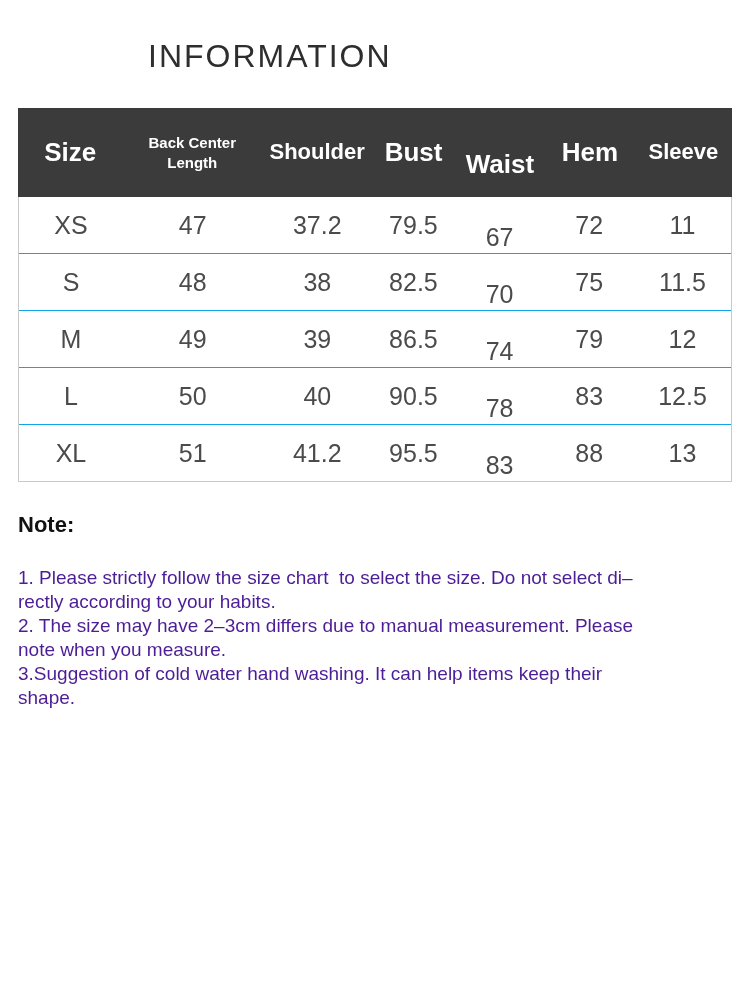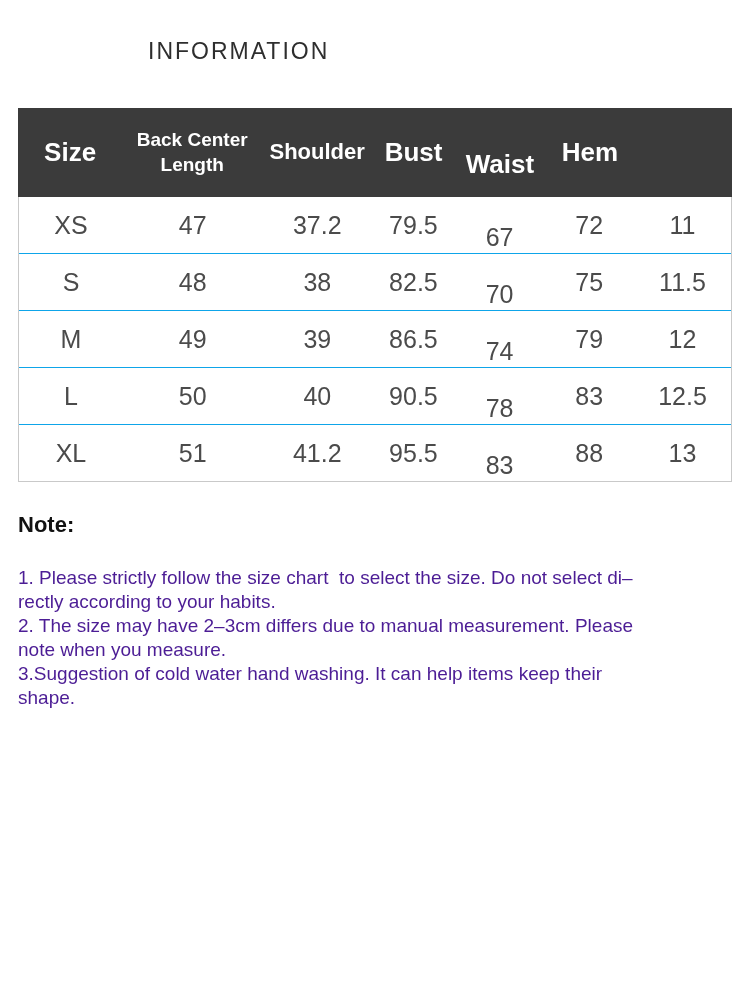--- a/index.html
+++ b/index.html
@@ -7,52 +7,53 @@
     width: 750px; height: 1000px;
     background: #ffffff;
     font-family: "Liberation Sans", sans-serif;
     position: relative;
     overflow: hidden;
   }
 
   .title {
     position: absolute;
     left: 148px; top: 38px;
-    font-size: 23px;
+    font-size: 32px;
     font-weight: 400;
     letter-spacing: 2px;
     color: #2e2e2e;
   }
 
   .size-table {
     position: absolute;
     left: 18px; top: 108px;
     width: 714px;
     box-sizing: border-box;
   }
 
   .thead {
     display: flex;
     align-items: stretch;
     height: 89px;
     background: #3b3b3b;
     color: #ffffff;
+    justify-content: center;
   }
   .th {
     display: flex;
     align-items: center;
     justify-content: center;
     text-align: center;
     font-weight: 700;
     line-height: 1.3;
     white-space: pre-line;
   }
   .h-lg { font-size: 26px; }
   .h-md { font-size: 22px; }
-  .h-sm { font-size: 19px; }
+  .h-sm { font-size: 15px; }
 
   .tbody {
     border: 1px solid #c9c9c9;
     border-top: none;
     background: #ffffff;
     box-sizing: border-box;
   }
   .tr {
     display: flex;
     height: 56px;
@@ -101,20 +102,21 @@
 
 <div class="size-table">
   <div class="thead">
     <div class="th h-lg c0">Size</div>
     <div class="th h-sm c1">Back Center
 Length</div>
     <div class="th h-md c2">Shoulder</div>
     <div class="th h-lg c3">Bust</div>
     <div class="th h-lg c4">Waist</div>
     <div class="th h-lg c5">Hem</div>
+    <div class="th h-md c6">Sleeve</div>
   </div>
 
   <div class="tbody">
     <div class="tr">
       <div class="td c0">XS</div>
       <div class="td c1">47</div>
       <div class="td c2">37.2</div>
       <div class="td c3">79.5</div>
       <div class="td c4">67</div>
       <div class="td c5">72</div>

